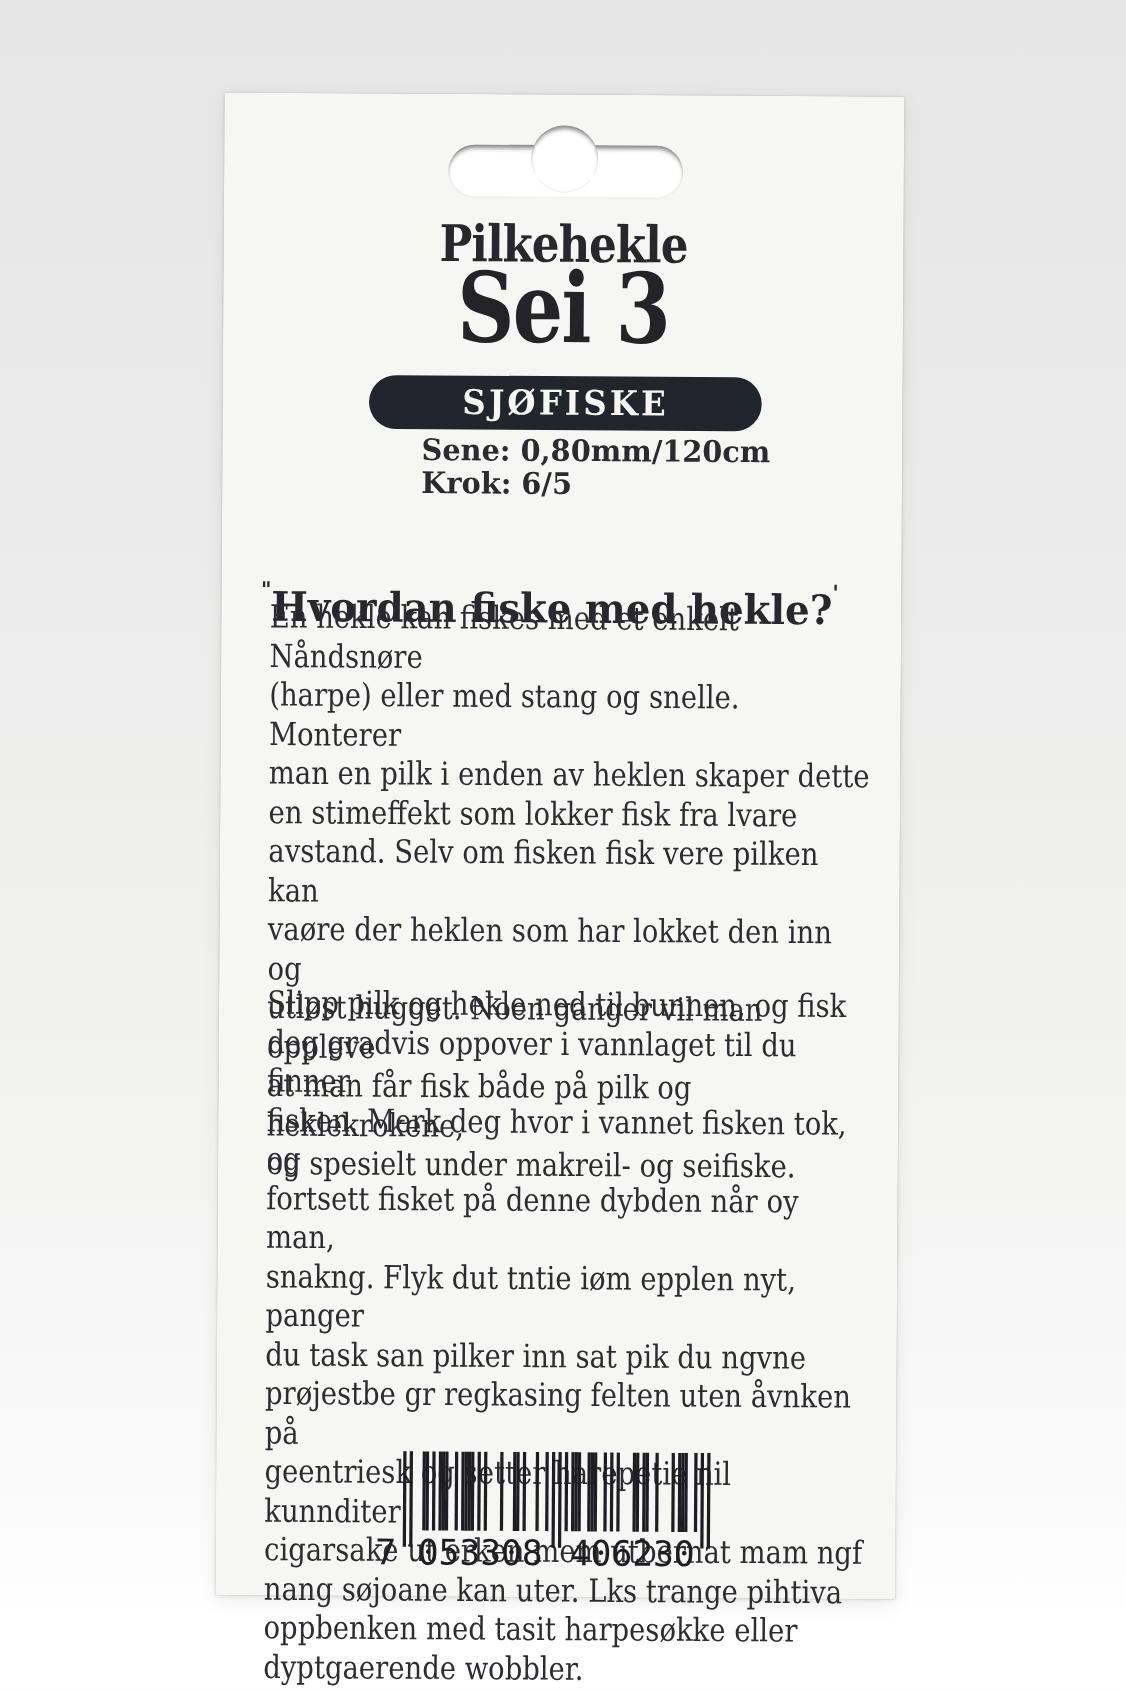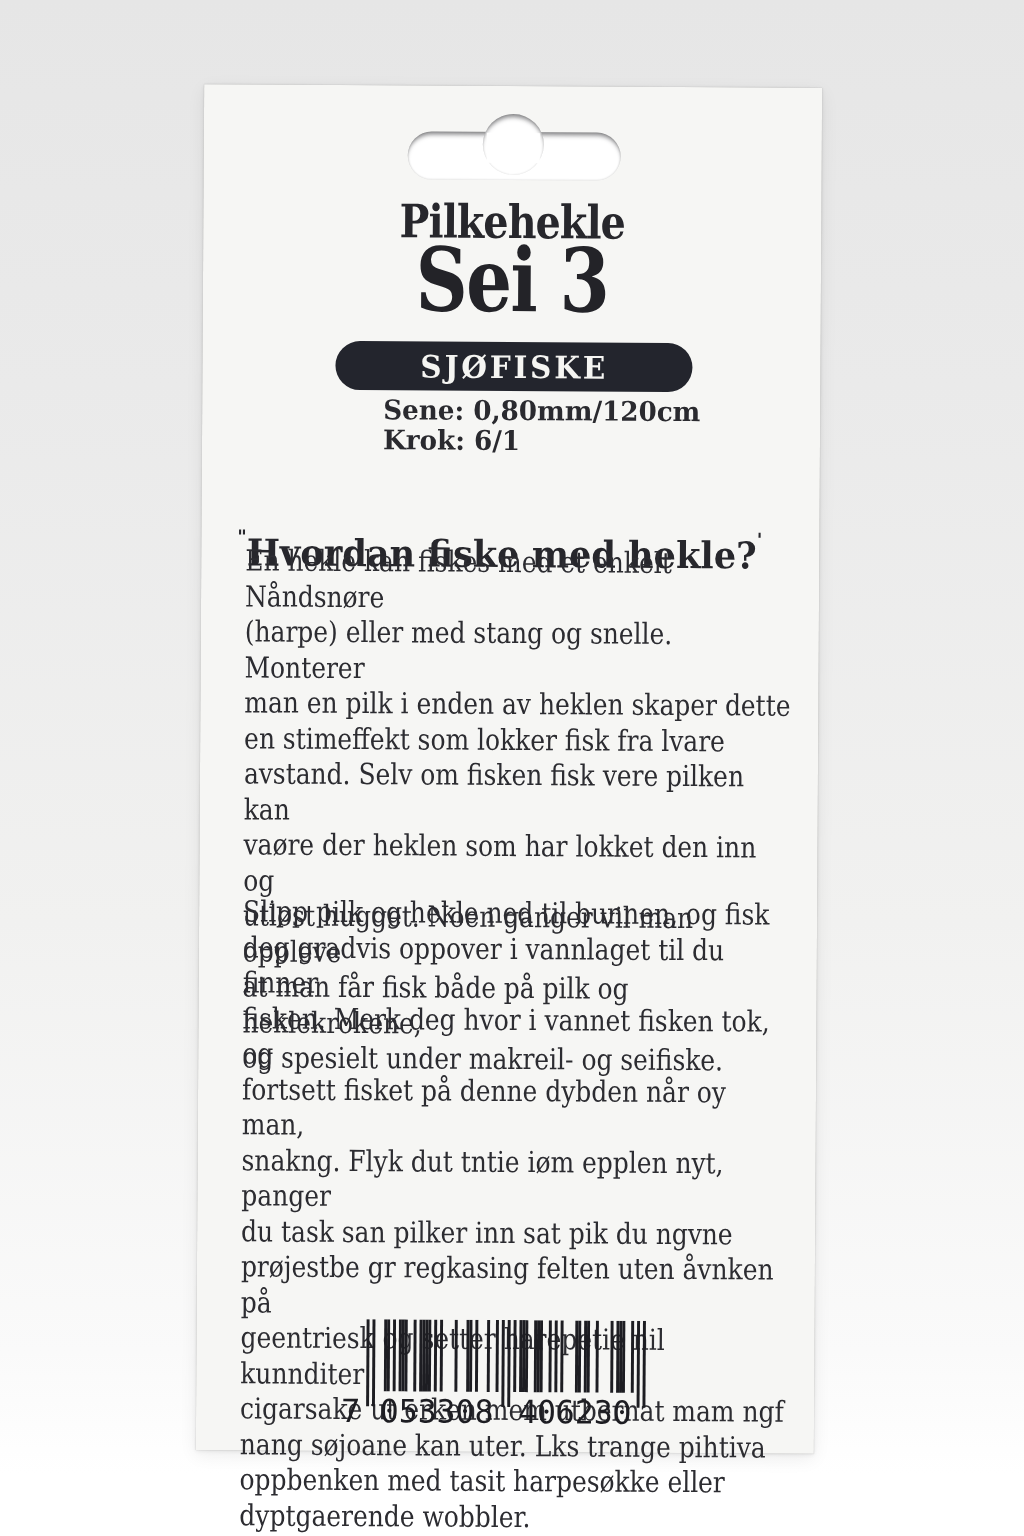--- a/index.html
+++ b/index.html
@@ -78,21 +78,21 @@
     <div class="brand-title">Pilkehekle</div>
 
     <div class="product-name">Sei 3</div>
 
     <div class="badge" style="background: rgb(35, 37, 45);">
       <span style="color: rgb(245, 245, 242);">SJØFISKE</span>
     </div>
 
     <div class="specs">
       <div><span>Sene:</span> <span>0,80mm/120cm</span></div>
-      <div><span>Krok:</span> <span>6/1</span></div>
+      <div><span>Krok:</span> <span>6/5</span></div>
     </div>
 
     <h2 class="heading"><span class="q">"</span><span>Hvordan fiske med hekle?</span><span class="q">'</span></h2>
 
     <p class="body p1">En hekle kan fiskes med et enkelt Nåndsnøre
 (harpe) eller med stang og snelle. Monterer
 man en pilk i enden av heklen skaper dette
 en stimeffekt som lokker fisk fra lvare
 avstand. Selv om fisken fisk vere pilken kan
 vaøre der heklen som har lokket den inn og

